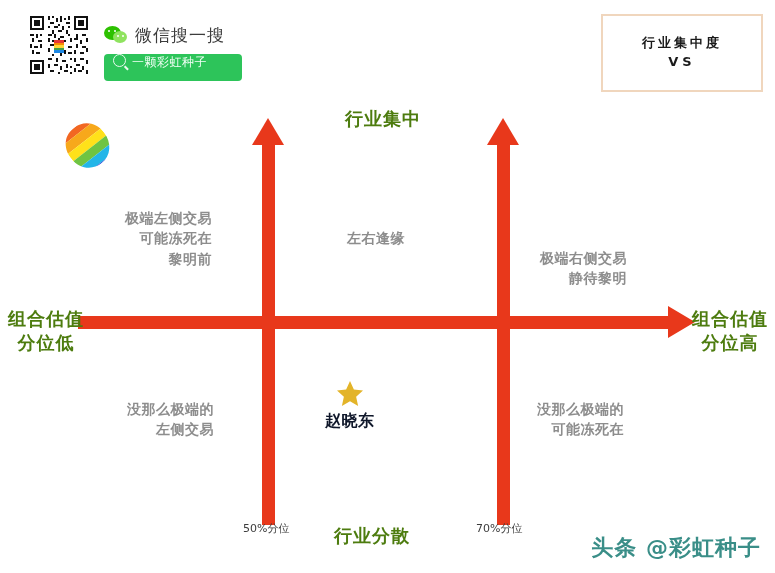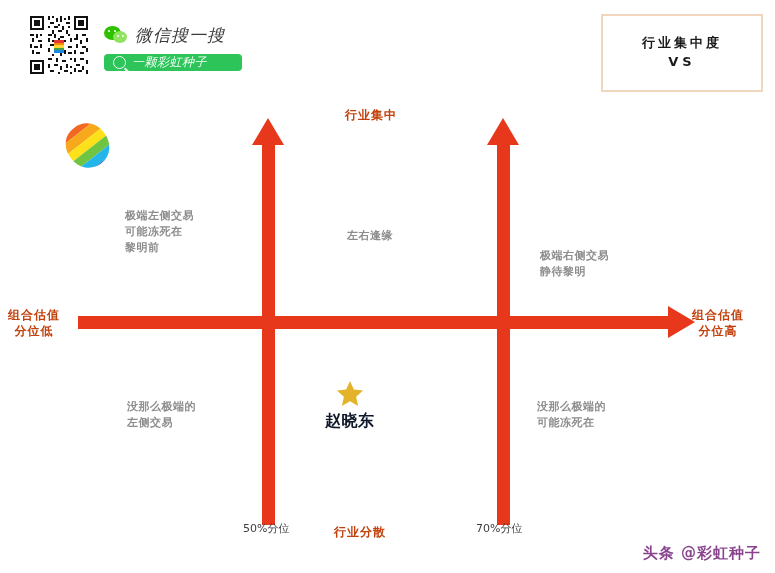--- a/index.html
+++ b/index.html
@@ -7,29 +7,29 @@
     font-family:"DejaVu Sans","Liberation Sans",sans-serif;
     width:775px;height:573px;position:relative;overflow:hidden;
     background:#ffffff;
   }
   #stage{position:absolute;left:0;top:0;width:775px;height:573px;background:#fff;}
 
   
   .wx-block{position:absolute;left:28px;top:14px;display:flex;align-items:flex-start;gap:14px;}
   .qr{width:62px;height:62px;position:relative;background:#fff;}
   .qr svg{display:block;}
-  .wx-right{padding-top:10px;font-style:italic;}
+  .wx-right{padding-top:10px;}
   .wx-line{display:flex;align-items:center;gap:7px;}
   .wx-logo{width:24px;height:20px;position:relative;display:inline-block;}
   .wx-logo .b1{position:absolute;left:0;top:0;width:17px;height:14px;border-radius:50%;background:#2dc100;}
   .wx-logo .b2{position:absolute;left:9px;top:5px;width:14px;height:12px;border-radius:50%;background:#8fe35f;}
   .wx-logo .e{position:absolute;width:2.4px;height:2.4px;border-radius:50%;background:#fff;}
   .wx-text{font-size:17px;color:#3c3c3c;letter-spacing:1px;font-weight:500;}
-  .wx-search{margin-top:7px;background:#2dc45a;border-radius:4px;height:17px;width:120px;
-             display:flex;align-items:center;gap:6px;padding:0 9px;}
+  .wx-search{margin-top:7px;background:#2dc45a;border-radius:4px;height:27px;width:120px;
+             display:flex;align-items:flex-start;gap:6px;padding:0 9px;}
   .wx-search .mag{width:11px;height:11px;border:1.6px solid #eafbf0;border-radius:50%;position:relative;flex:none;}
   .wx-search .mag:after{content:"";position:absolute;right:-4px;bottom:-3px;width:5px;height:1.6px;background:#eafbf0;transform:rotate(45deg);}
   .wx-search span{color:#f2fff6;font-size:12px;letter-spacing:.5px;}
 
   
   .chart-title{position:absolute;left:262px;top:26px;font-size:30px;font-weight:bold;color:#111;
                letter-spacing:2px;white-space:nowrap;}
 
   
   .vs-box{position:absolute;right:12px;top:14px;width:158px;height:74px;border:2px solid #f0d6bd;
@@ -46,49 +46,49 @@
   .v-arrow{position:absolute;left:252px;top:118px;width:0;height:0;
            border-left:16px solid transparent;border-right:16px solid transparent;border-bottom:27px solid #e8381b;}
   .h-axis{left:78px;top:316px;width:596px;height:13px;}
   .h-arrow{position:absolute;left:668px;top:306px;width:0;height:0;
            border-top:16px solid transparent;border-bottom:16px solid transparent;border-left:27px solid #e8381b;}
   .v-axis2{left:497px;top:143px;width:13px;height:382px;}
   .v-arrow2{position:absolute;left:487px;top:118px;width:0;height:0;
             border-left:16px solid transparent;border-right:16px solid transparent;border-bottom:27px solid #e8381b;}
 
   
-  .ax-label{position:absolute;font-size:12px;font-weight:bold;color:#c2410c;letter-spacing:1px;
+  .ax-label{position:absolute;font-size:18px;font-weight:bold;color:#4d7c0f;letter-spacing:1px;
             text-align:center;line-height:1.35;white-space:nowrap;}
   .lab-top{left:345px;top:107px;}
   .lab-bottom{left:334px;top:524px;}
   .lab-left{left:8px;top:307px;text-align:center;}
   .lab-right{left:692px;top:307px;text-align:center;}
 
   
-  .quad{position:absolute;font-size:11px;color:#8d8d8d;font-weight:bold;text-align:left;
+  .quad{position:absolute;font-size:14px;color:#8d8d8d;font-weight:bold;text-align:right;
         line-height:1.45;letter-spacing:.5px;white-space:nowrap;}
   .q-tl{left:125px;top:208px;}
   .q-tm{left:347px;top:228px;}
   .q-tr{left:540px;top:248px;}
   .q-bl{left:127px;top:399px;}
   .q-bm{left:343px;top:401px;}
   .q-br{left:537px;top:399px;}
 
   
   .star{position:absolute;left:335px;top:379px;width:30px;height:30px;color:#e3b429;}
   .mgr-name{position:absolute;left:325px;top:411px;font-size:16px;font-weight:bold;color:#0f172a;
             letter-spacing:.5px;white-space:nowrap;}
 
   
   .pct{position:absolute;font-size:11px;color:#3c3c3c;white-space:nowrap;}
   .pct-50{left:243px;top:521px;}
   .pct-70{left:476px;top:521px;}
 
   
-  .watermark{position:absolute;right:14px;bottom:10px;font-size:15px;font-weight:bold;color:#701a75;
+  .watermark{position:absolute;right:14px;bottom:10px;font-size:22px;font-weight:bold;color:#0f766e;
              letter-spacing:1px;opacity:.82;white-space:nowrap;text-align:right;}
 </style>
 </head>
 <body>
 
 <div id="stage">
 
   <div class="wx-block">
     <div class="qr">
       <svg width="62" height="62" viewBox="0 0 31 31" shape-rendering="crispEdges">

